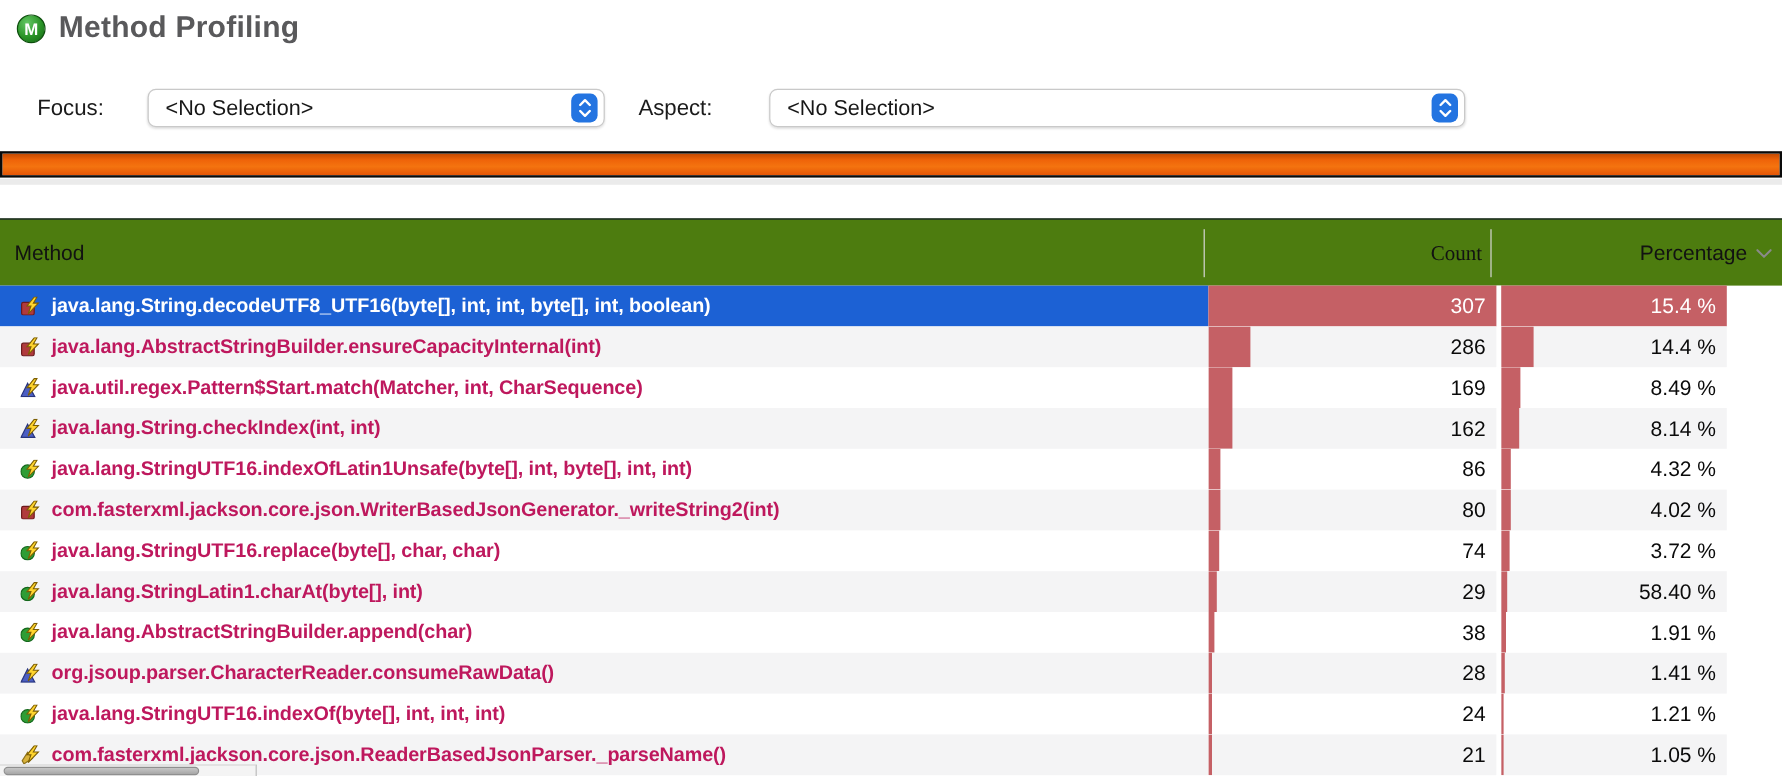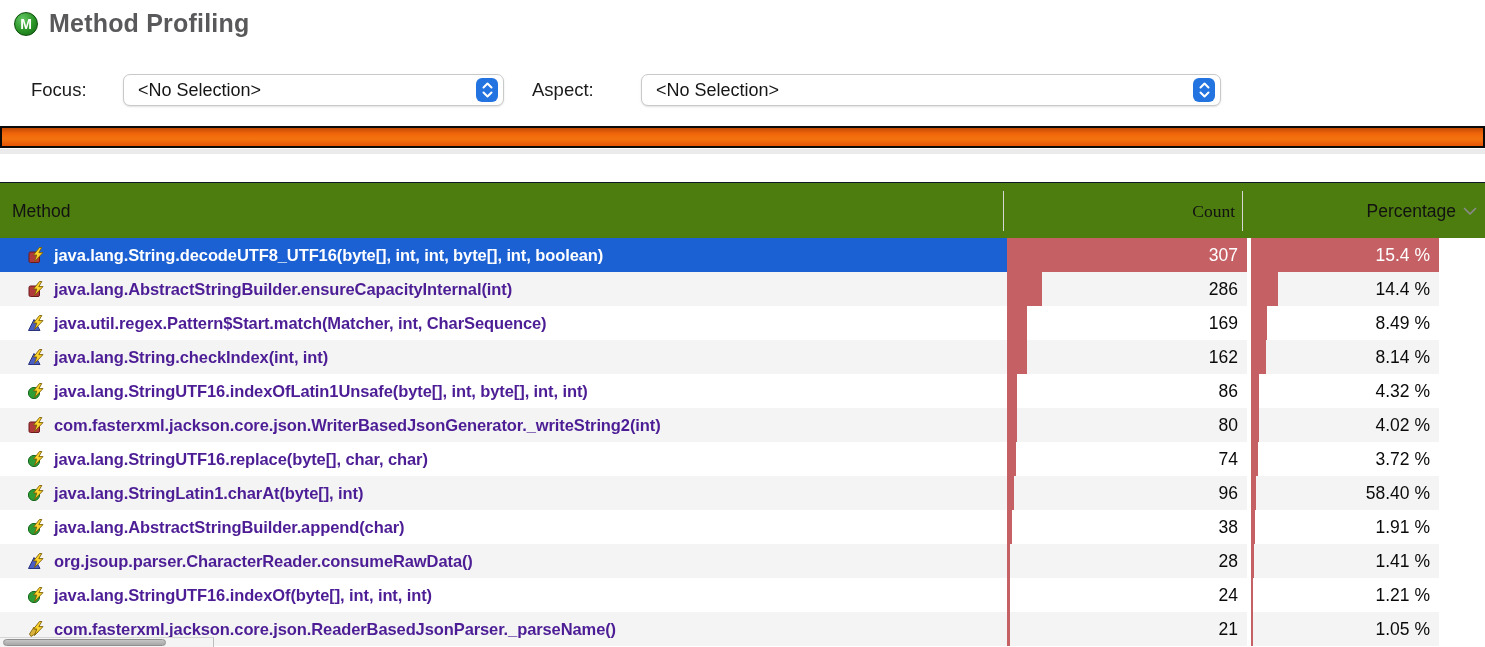--- a/index.html
+++ b/index.html
@@ -50,23 +50,23 @@
   .th-count{left:1007px;width:228px;text-align:right;font-family:Liberation Serif, serif;}
   .th-pct{left:1251px;width:226px;display:flex;align-items:center;justify-content:flex-end;gap:7px;}
   .col-sep{position:absolute;top:8px;width:1px;height:40px;background:#d6d6d6;}
   .sep1{left:1003px;}
   .sep2{left:1242px;}
   
   .rows{position:absolute;left:0;top:238px;width:1485px;}
   .row{display:flex;height:34px;}
   .mcell{
     width:1007px;box-sizing:border-box;display:flex;align-items:center;gap:7px;
-    padding-left:28px;overflow:hidden;white-space:nowrap;
-  }
-  .mname{font-size:16.5px;font-weight:700;color:#4c1d95;letter-spacing:-.1px;}
+    padding-left:17px;overflow:hidden;white-space:nowrap;
+  }
+  .mname{font-size:16.5px;font-weight:700;color:#be185d;letter-spacing:-.1px;}
   .numcell{position:relative;box-sizing:border-box;overflow:hidden;}
   .count{width:240px;}
   .gapcell{width:4px;background:#fff;}
   .pct{width:188px;}
   .bar{position:absolute;left:0;top:0;height:100%;background:#c56065;}
   .val{
     position:absolute;right:9px;top:0;line-height:34px;font-size:17.5px;color:#0a0a0a;
   }
   .row.alt .mcell,.row.alt .numcell{background:#f4f4f5;}
   .row.selected .mcell{background:#1c61d4;}
@@ -283,21 +283,21 @@
         <span class="micon">
             <svg width="19" height="16" viewBox="0 0 19 16">
               <circle cx="6" cy="10" r="5.6" fill="#2f9d35" stroke="#14671b"></circle>
               <polygon points="11.5,0.5 5.5,8 8.8,8 6.5,14.5 15,5.6 10.8,5.6 13.8,0.5" fill="#ffd42e" stroke="#7c5e03" stroke-width="0.9"></polygon>
             </svg>
           </span>
         <span class="mname">java.lang.StringLatin1.charAt(byte[], int)</span>
       </div>
       <div class="numcell count">
         <span class="bar" style="width: 2.76%;"></span>
-        <span class="val">96</span>
+        <span class="val">29</span>
       </div>
       <div class="gapcell"></div>
       <div class="numcell pct">
         <span class="bar" style="width: 2.76%;"></span>
         <span class="val">58.40 %</span>
       </div>
     </div>
       <div class="row">
       <div class="mcell">
         <span class="micon">

